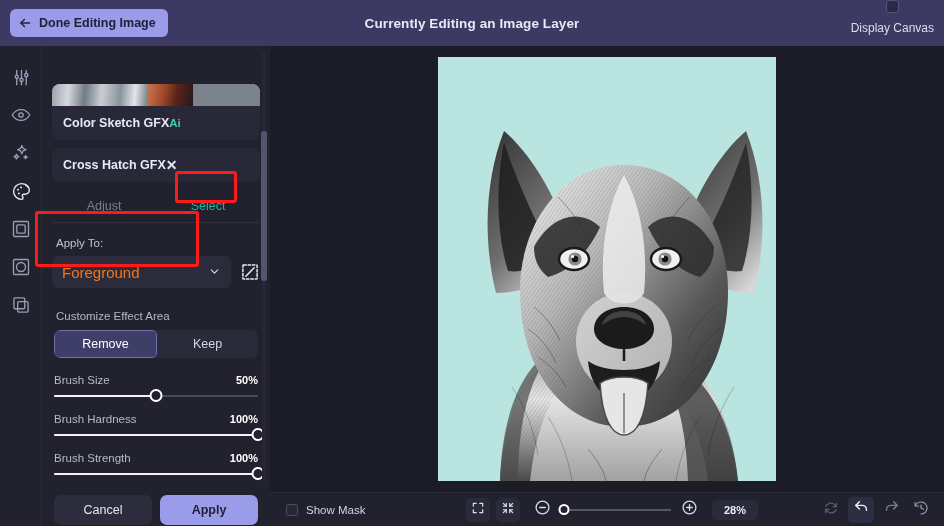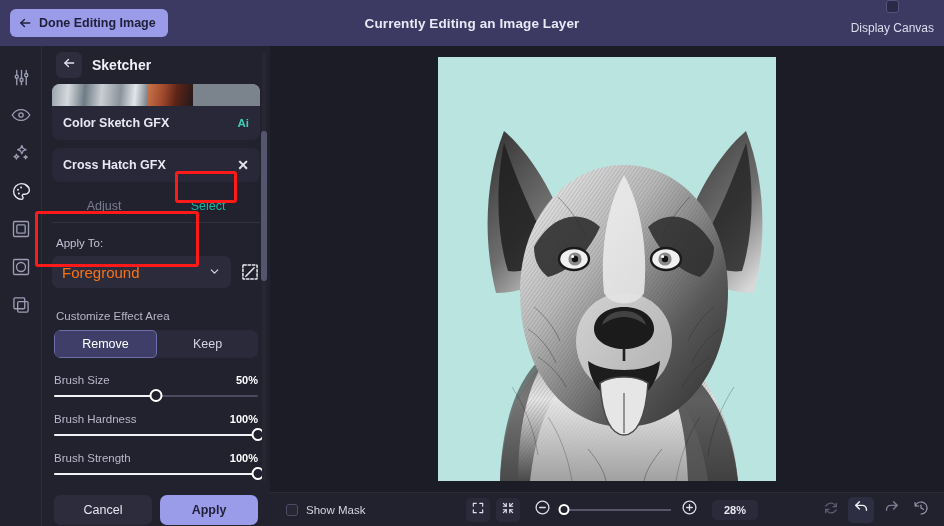--- a/index.html
+++ b/index.html
@@ -88,21 +88,21 @@
       linear-gradient(95deg,#9aa3ab 0%,#d5d9dd 8%,#6f7c86 16%,#c9ced3 24%,#8a939b 33%,#e3e6e9 40%,#7b848d 46%),
       #8c949c;
     position: relative;
   }
   .thumb-strip:after {
     content: ""; position: absolute; left: 46%; top: 0; width: 22%; height: 100%;
     background: linear-gradient(100deg,#c9754a,#a0482c 35%,#5c2418 60%,#1d1412 80%,#b5seven 100%);
     background: linear-gradient(100deg,#c9754a,#a0482c 35%,#5c2418 62%,#23181a 100%);
   }
   .card-row {
-    height: 28px; display: flex; align-items: center; justify-content: space-between;
+    height: 28px; display: flex; align-items: center; justify-content: flex-start;
     padding: 17px 11px;
     font-size: 12.5px; color: #e9e9f4; font-weight: bold;
   }
   .ai-badge { color: #3fcdb4; font-size: 11.5px; font-weight: bold; }
   .x-close { color: #e4e4f0; font-size: 14px; line-height: 1; cursor: pointer; }
 
   .tabs {
     display: flex; margin: 0 10px 0 10px;
     border-bottom: 1px solid #30303f;
     position: relative;
@@ -316,31 +316,20 @@
         <svg width="20" height="20" viewBox="0 0 24 24" fill="none" stroke="#9c9cb4" stroke-width="1.6">
           <rect x="3.5" y="3.5" width="13" height="13" rx="1.5"></rect>
           <rect x="8" y="8" width="12.5" height="12.5" rx="1.5"></rect>
         </svg>
       </span>
     </div>
   </div>
 
   <div class="panel">
 
-    <div class="panel-head">
-      <div class="back-sq">
-        <span>
-          <svg width="14" height="14" viewBox="0 0 24 24" fill="none" stroke="#e4e4f0" stroke-width="2.3" stroke-linecap="round" stroke-linejoin="round">
-            <line x1="20" y1="12" x2="5" y2="12"></line>
-              <polyline points="11 18 5 12 11 6"></polyline>
-          </svg>
-        </span>
-      </div>
-      <div class="panel-title">Sketcher</div>
-    </div>
 
     <div class="scrollarea">
 
       <div class="card" style="margin-top:0;">
         <div class="thumb-strip"></div>
         <div class="card-row">
           <span>Color Sketch GFX</span>
           <span class="ai-badge">Ai</span>
         </div>
       </div>

